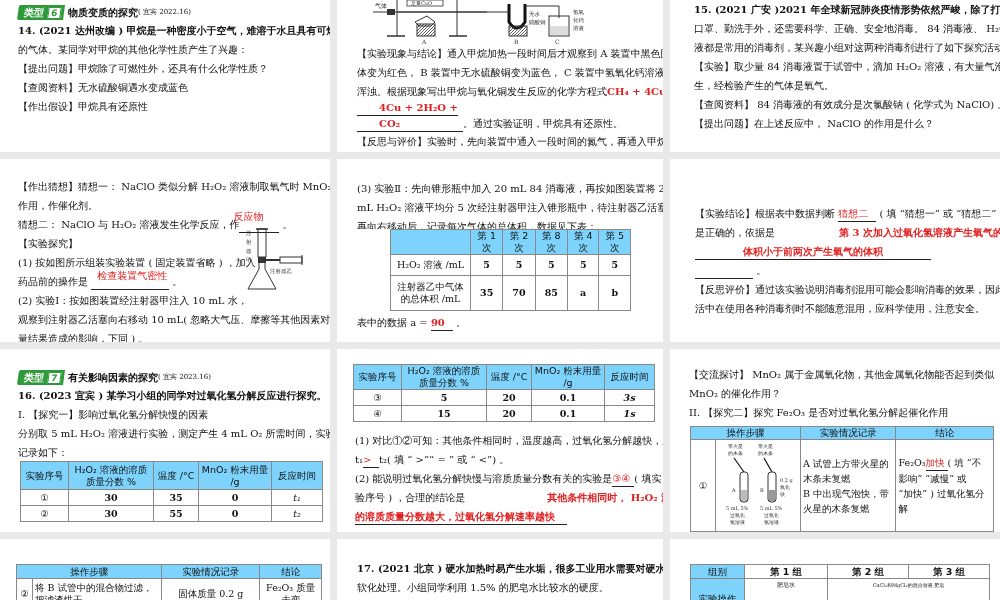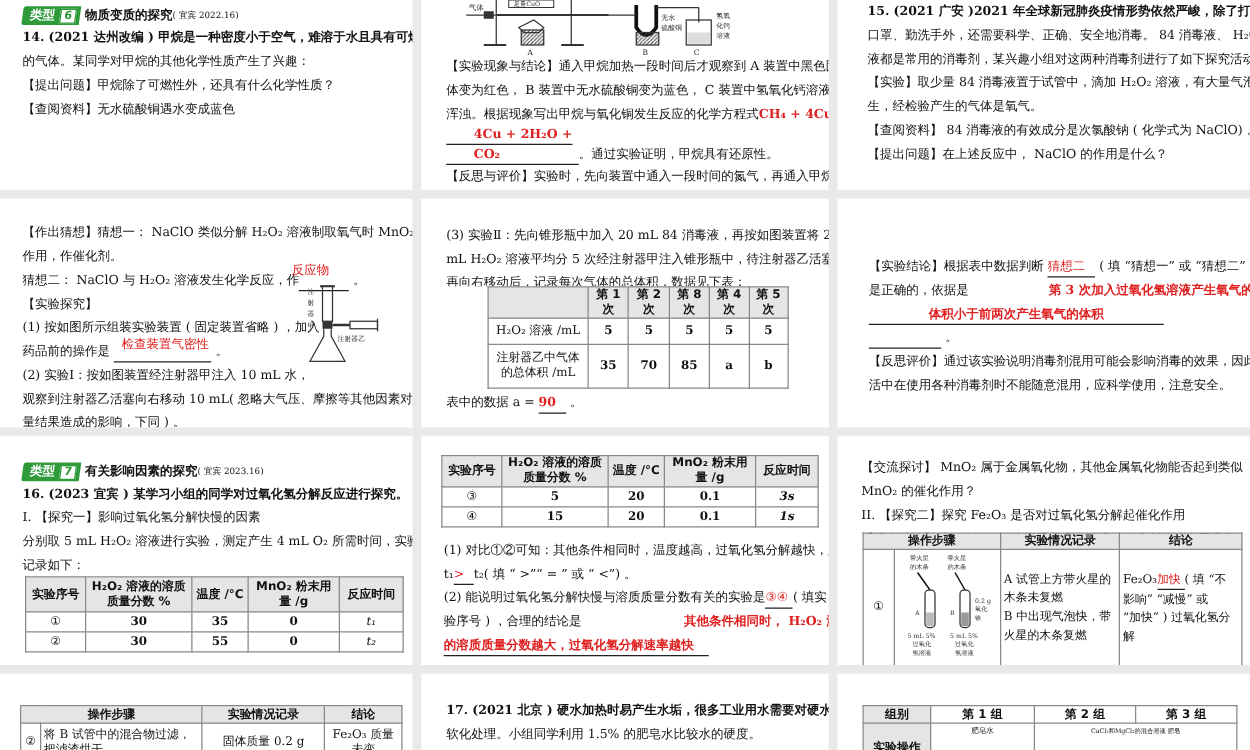--- a/index.html
+++ b/index.html
@@ -22,40 +22,41 @@
   p { white-space: nowrap; }
   .bold { font-weight: bold; }
   .red { color: #e02020; font-weight: bold; }
   .blank { display: inline-block; border-bottom: 1px solid #222; min-width: 40px; text-align: left; line-height: 14px; }
   .type-tag { display: inline-flex; align-items: center; height: 15px; background: #2e9a3a; color: #fff; font-size: 10px; font-family: "DejaVu Sans", sans-serif; font-weight: bold; padding: 0 3px 0 6px; border-radius: 2px 0 0 2px; transform: skewX(-8deg); }
   .type-num { display: inline-block; background: #fff; color: #2e9a3a; border: 1px solid #2e9a3a; width: 13px; height: 12px; line-height: 11px; text-align: center; margin-left: 4px; font-size: 9px; }
   .type-title { font-weight: bold; font-family: "DejaVu Sans", sans-serif; font-size: 10px; margin-left: 4px; }
   .type-src { font-size: 7px; }
   table { border-collapse: collapse; font-size: 9.5px; }
   td, th { border: 1px solid #888; text-align: center; padding: 0 2px; line-height: 12px; }
-  th { background: #e5e5e5; font-weight: bold; font-family: "DejaVu Sans", sans-serif; }
+  th { background: #7dd3fc; font-weight: normal; font-family: "DejaVu Sans", sans-serif; }
   .diagram { position: absolute; }
 </style>
 </head>
 <body>
 
 <div class="slide s1">
   <div class="inner" style="top:3px;">
     <p style="height:18px; display:flex; align-items:center;">
       <span class="type-tag">
           <span>类型</span>
           <span class="type-num">6</span>
         </span>
       <span class="type-title">物质变质的探究</span>
       <span class="type-src">( 宜宾 2022.16)</span>
     </p>
     <p class="bold-start" style="font-weight:bold;">14. (2021 达州改编 ) 甲烷是一种密度小于空气，难溶于水且具有可燃性</p>
     <p>的气体。某同学对甲烷的其他化学性质产生了兴趣：</p>
     <p>【提出问题】甲烷除了可燃性外，还具有什么化学性质？</p>
     <p>【查阅资料】无水硫酸铜遇水变成蓝色</p>
+    <p>【作出假设】甲烷具有还原性</p>
   </div>
 </div>
 
 <div class="slide s2">
   <svg class="diagram" style="left:0; top:0;" width="326" height="46" viewBox="0 0 326 46">
     <text x="38" y="8" font-size="6" fill="#333">气体</text>
     <line x1="36" y1="12" x2="60" y2="12" stroke="#333" stroke-width="1"></line>
     <rect x="50" y="9" width="8" height="6" fill="#333"></rect>
     <line x1="60" y1="12" x2="150" y2="12" stroke="#333" stroke-width="1.5"></line>
     <rect x="70" y="0" width="36" height="6" fill="none" stroke="#333" stroke-width="0.8"></rect>

